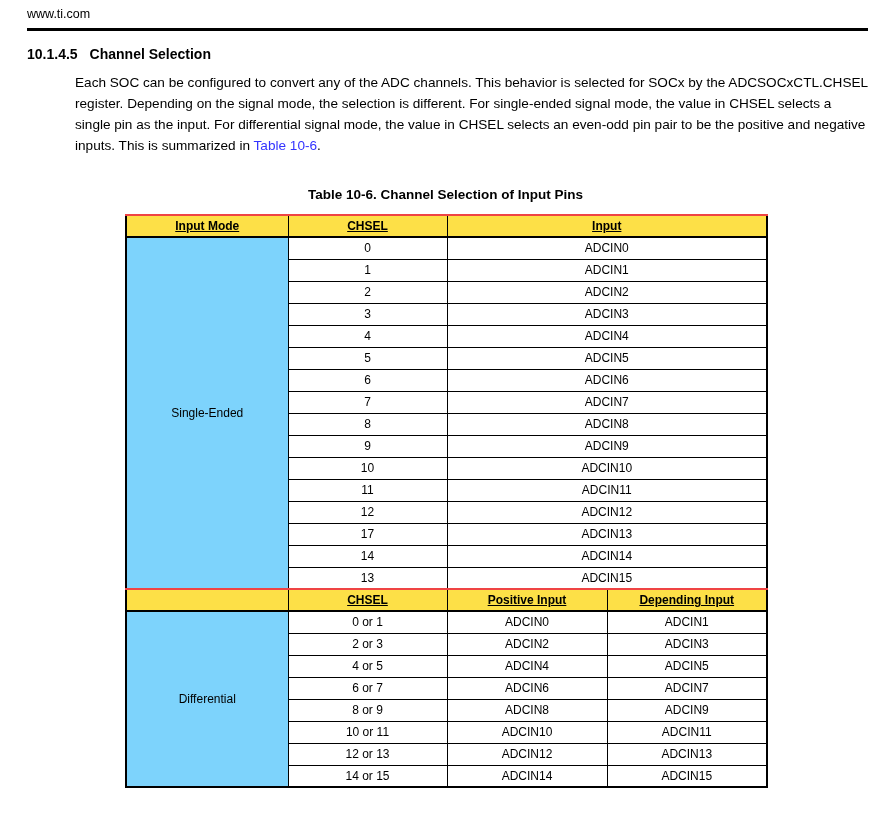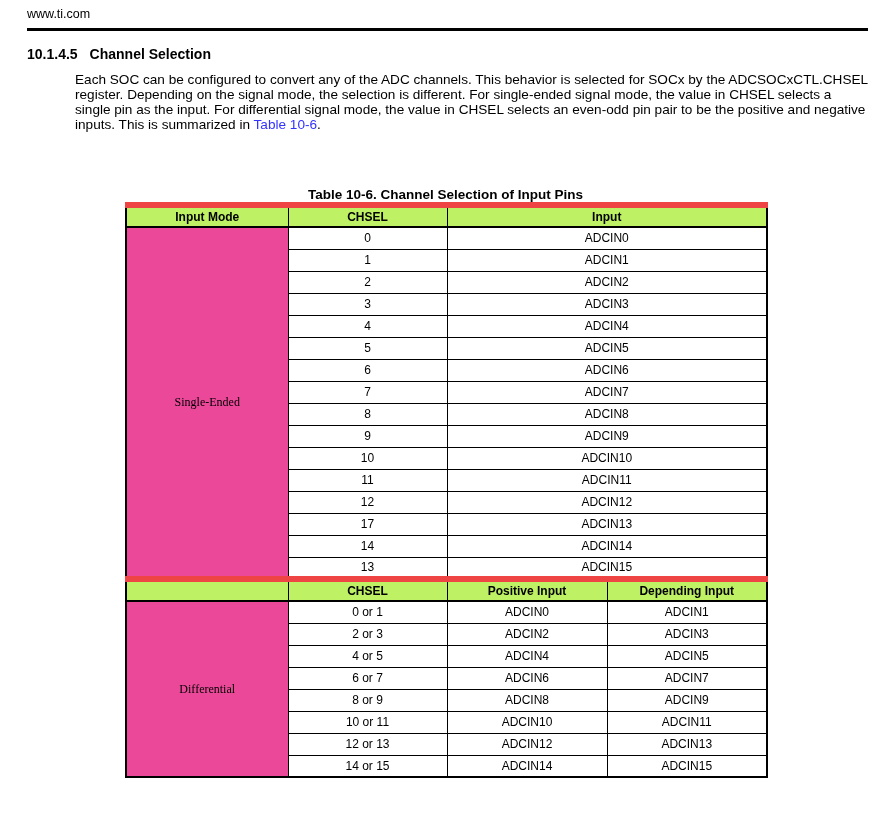--- a/index.html
+++ b/index.html
@@ -39,66 +39,67 @@
     white-space: nowrap;
   }
   .section-heading .sec-title { margin-left: 12px; }
 
   
   .body-text {
     position: absolute;
     top: 72px; left: 75px;
     width: 794px;
     font-size: 13.6px;
-    line-height: 15px;
+    line-height: 21px;
   }
   .doc-link {
     color: #3333ff;
     text-decoration: none;
     cursor: pointer;
   }
 
   
   .table-area {
     position: absolute;
     top: 187px; left: 125px;
     width: 641px;
   }
   .table-caption {
     text-align: center;
     font-size: 13.5px;
     font-weight: bold;
+    margin-bottom: 12px;
   }
   table.sel-table {
     border-collapse: collapse;
     table-layout: fixed;
     width: 641px;
     font-size: 12px;
   }
   table.sel-table td {
     border: 1px solid #000000;
     height: 22px;
     text-align: center;
     vertical-align: middle;
     padding: 0 4px;
     overflow: hidden;
     white-space: nowrap;
   }
   table.sel-table { border: 2px solid #000000; }
   tr.hdr td {
-    background: #bef264;
+    background: #fde047;
     font-weight: bold;
-    border-top: 6px solid #ef4444;
+    border-top: 2px solid #ef4444;
     border-bottom: 2px solid #000000;
+    text-decoration: underline;
   }
   td.mode-cell {
     vertical-align: top;
     padding-top: 3px;
-    background: #ec4899;
-    font-family: Liberation Serif, serif;
+    background: #7dd3fc;
   }
 </style>
 </head>
 <body>
 
 <div class="page-header">
   <span class="hdr-left">www.ti.com</span>
 </div>
 <div class="hdr-rule"></div>
 

